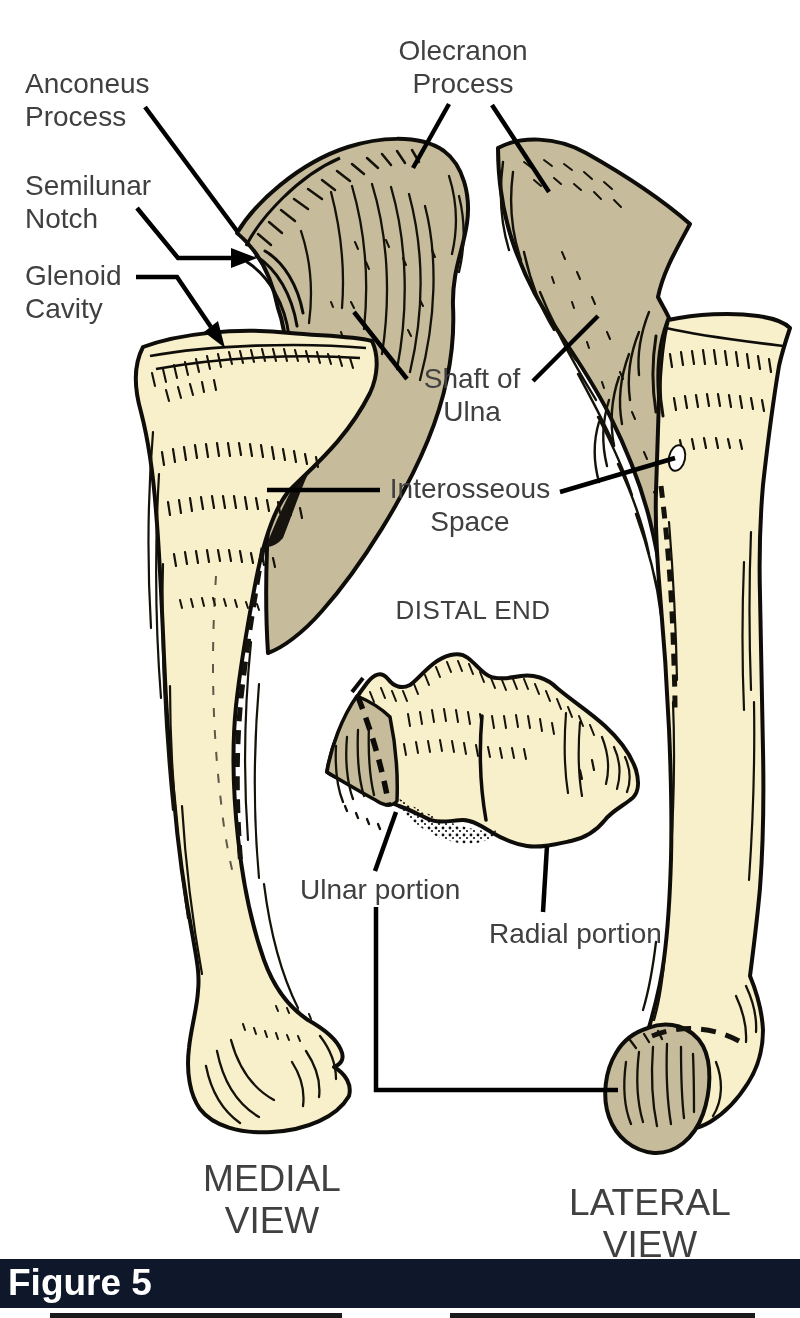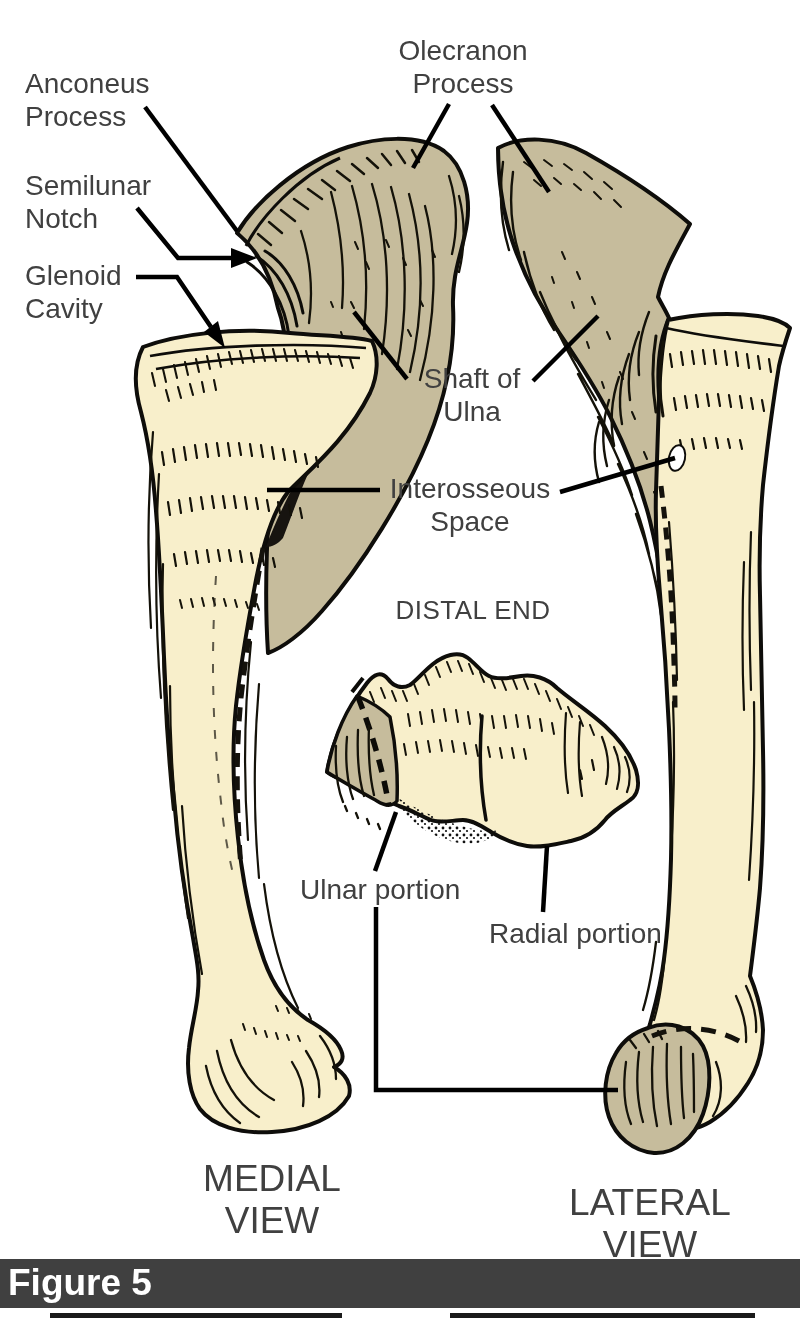--- a/index.html
+++ b/index.html
@@ -13,21 +13,21 @@
   .lbl-semilunar{left:25px;top:169px;}
   .lbl-glenoid{left:25px;top:259px;}
   .lbl-olecranon{left:333px;width:260px;top:34px;}
   .lbl-shaft{left:342px;width:260px;top:362px;}
   .lbl-inteross{left:340px;width:260px;top:472px;}
   .lbl-distal{left:343px;width:260px;top:594px;font-size:26px;letter-spacing:.5px;}
   .lbl-ulnar{left:300px;top:873px;}
   .lbl-radial{left:453px;top:917px;margin-left:36px;}
   .lbl-medial{left:172px;width:200px;top:1158px;font-size:37px;line-height:42px;}
   .lbl-lateral{left:550px;width:200px;top:1158px;font-size:37px;line-height:42px;margin-top:24px;}
-  .caption-bar{position:absolute;left:0;top:1259px;width:800px;height:49px;background:#404040;}
+  .caption-bar{position:absolute;left:0;top:1259px;width:800px;height:49px;background:#0f172a;}
   .caption-bar .cap{position:absolute;left:8px;top:0;line-height:48px;font-size:37px;
                     font-weight:bold;color:#fff;}
   .bottom-strip{position:absolute;top:1313px;height:5px;background:#1a1a1a;}
   .strip-a{left:50px;width:292px;}
   .strip-b{left:450px;width:305px;}
 </style>
 </head>
 <body>
 
 <div class="stage">

